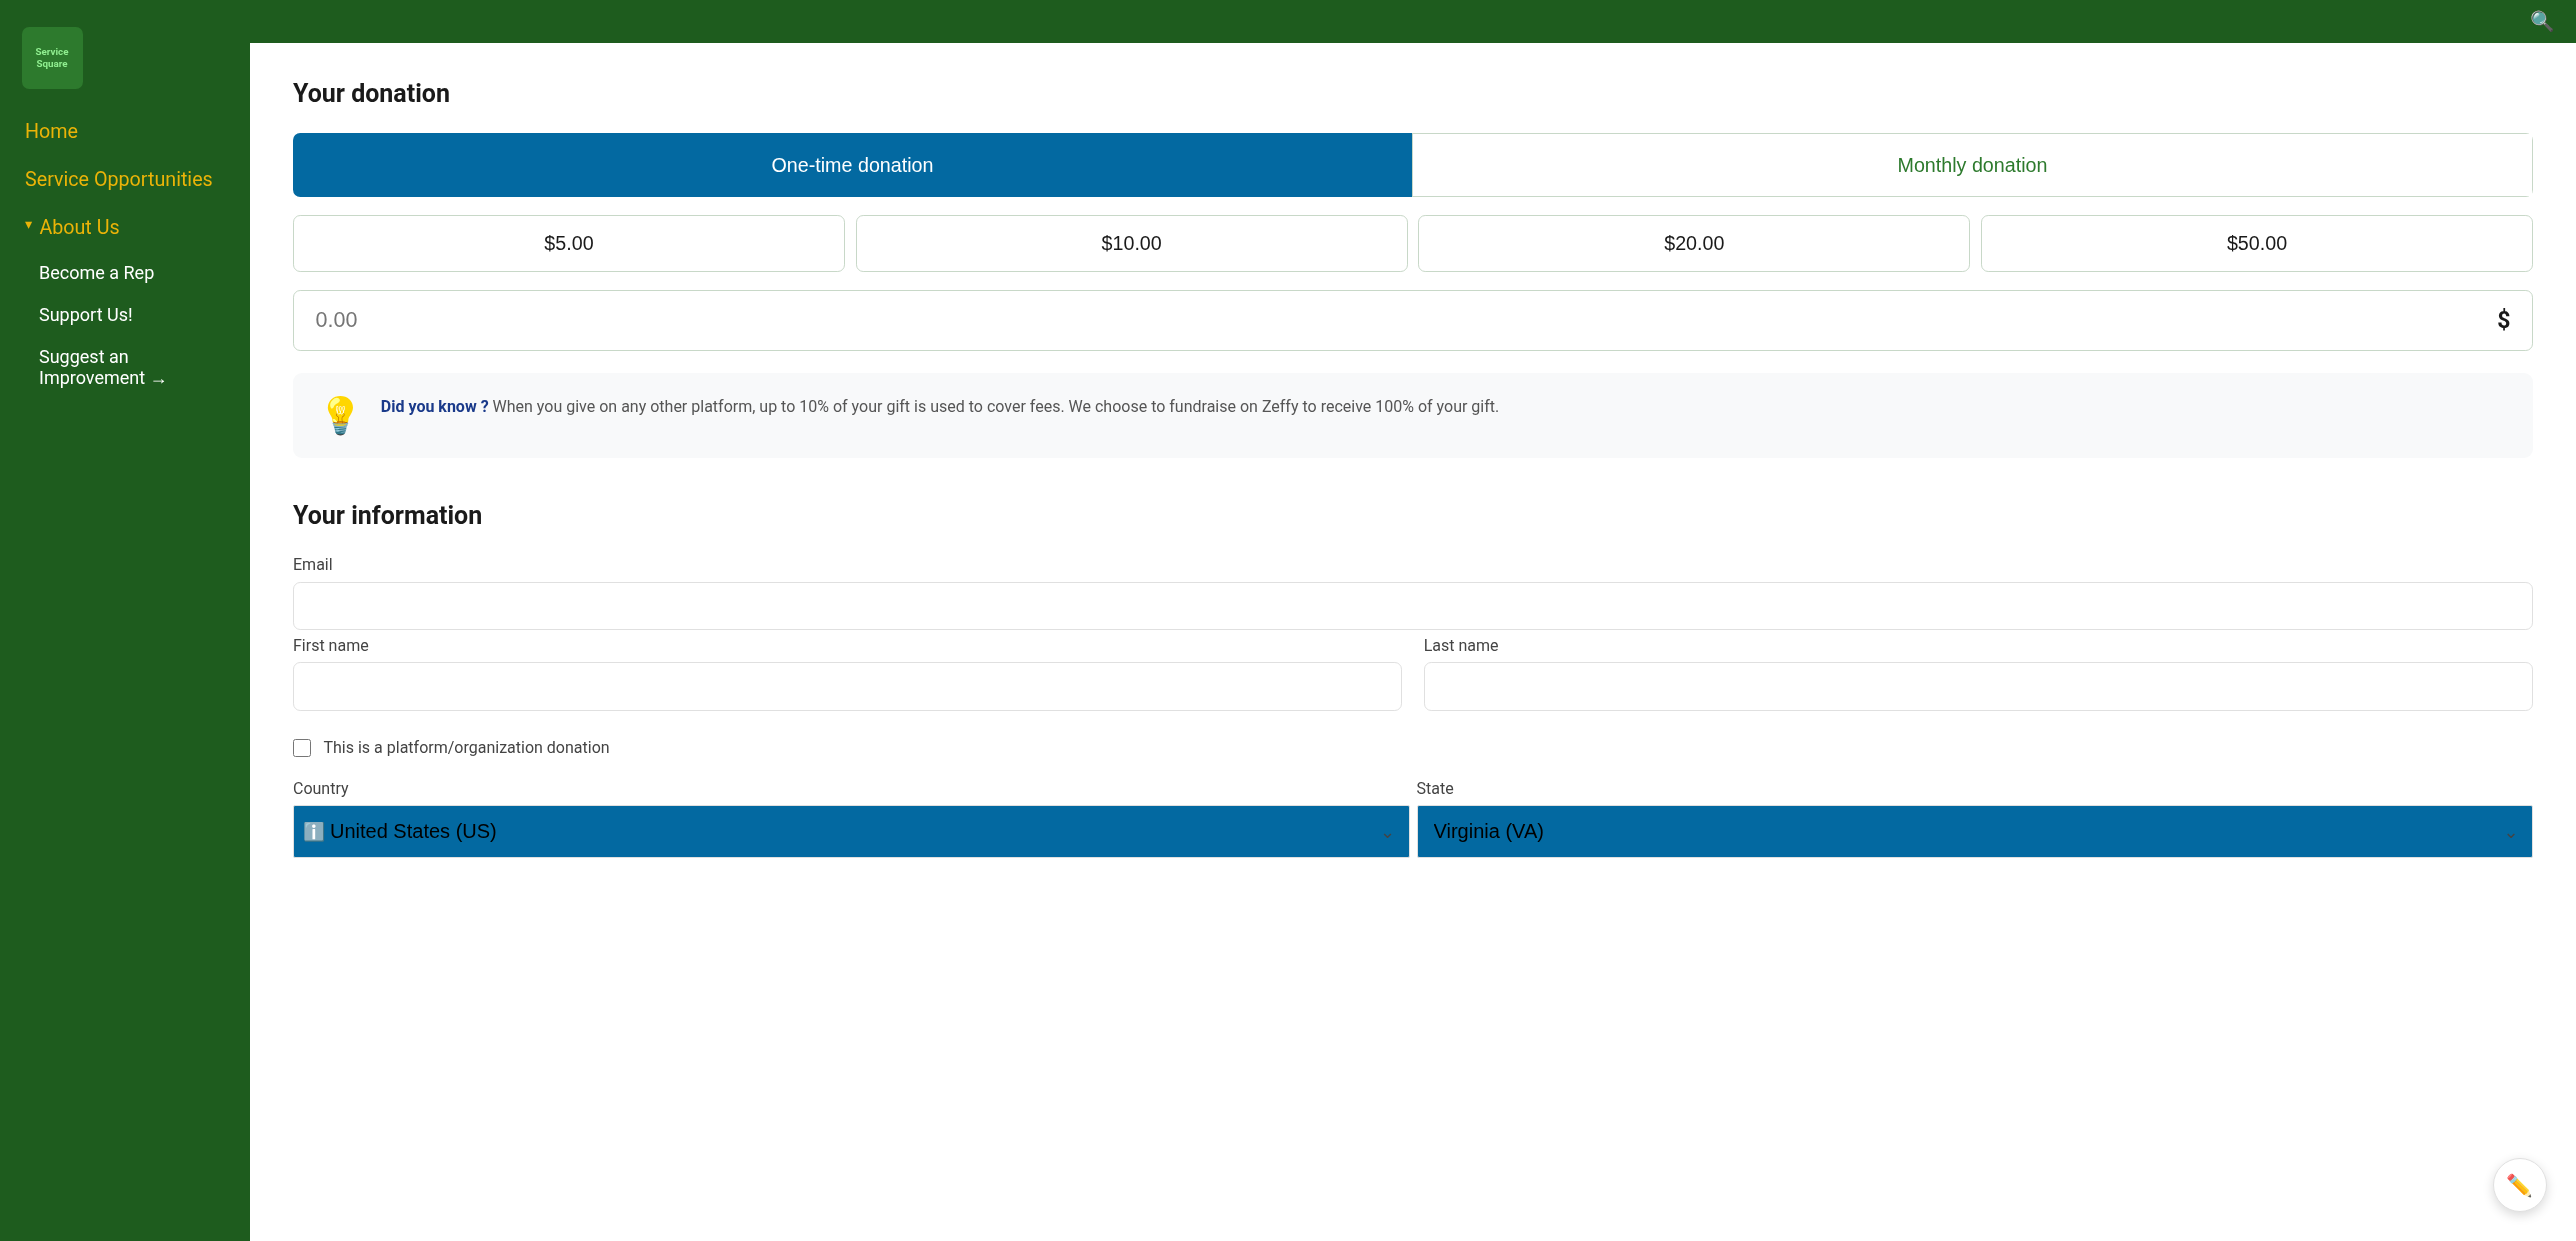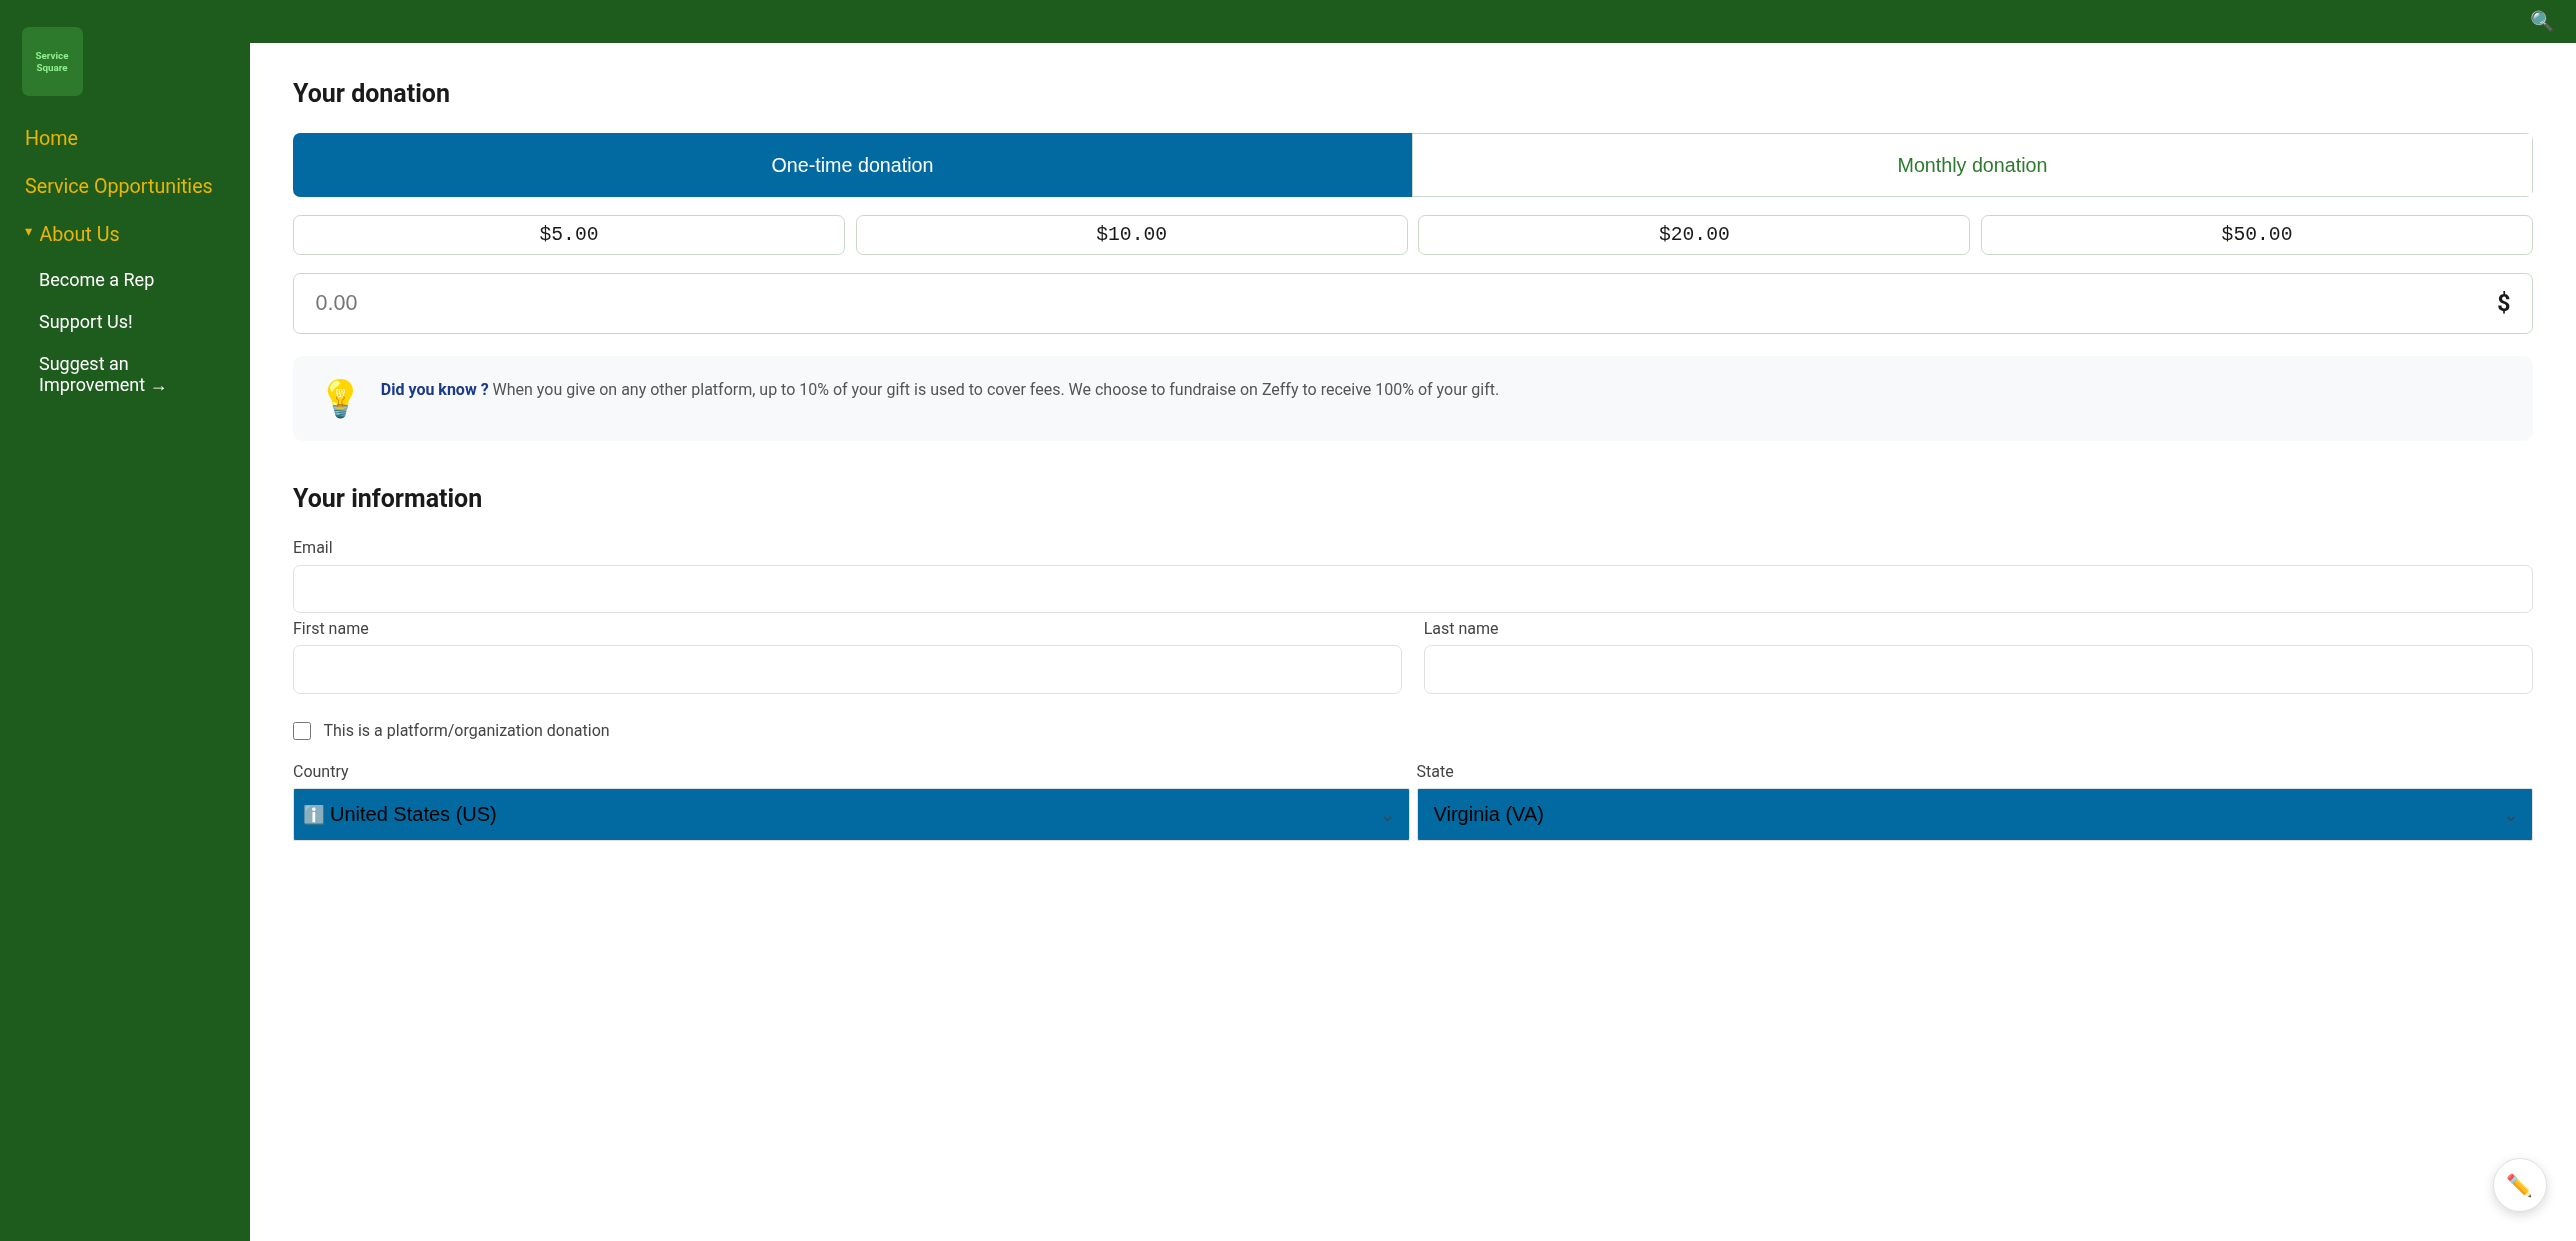--- a/index.html
+++ b/index.html
@@ -14,21 +14,21 @@
       display: flex;
       flex-direction: column;
       padding: 18px 0;
       position: relative;
     }
     .sidebar-logo {
       padding: 9px 21.5px 18px;
     }
     .logo-box {
       width: 61px;
-      height: 69px;
+      height: 62px;
       background: #2d7a2d;
       border-radius: 7.2px;
       display: flex;
       align-items: center;
       justify-content: center;
       font-size: 9.8px;
       color: #90ee90;
       text-align: center;
       font-weight: bold;
       line-height: 1.2;
@@ -123,28 +123,27 @@
       border: 1.8px solid #c8d8c8;
     }
 
     .amount-row {
       display: grid;
       grid-template-columns: repeat(4, 1fr);
       gap: 10.7px;
       margin-bottom: 18px;
     }
     .btn-amount {
-      padding: 8px;
+      padding: 16px;
       font-size: 19.7px;
       background: white;
       border: 1.8px solid #c8d8c8;
       border-radius: 7.2px;
       cursor: pointer;
       color: #1a1a1a;
-      font-family: Liberation Mono, monospace;
     }
 
     .custom-amount-row {
       border: 1.8px solid #c8d8c8;
       border-radius: 7.2px;
       padding: 16px 21.5px;
       display: flex;
       align-items: center;
       justify-content: space-between;
       margin-bottom: 22px;

